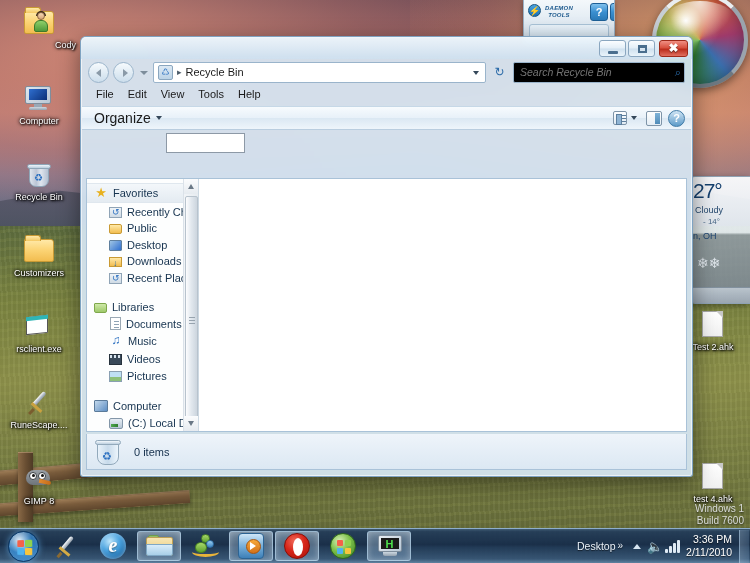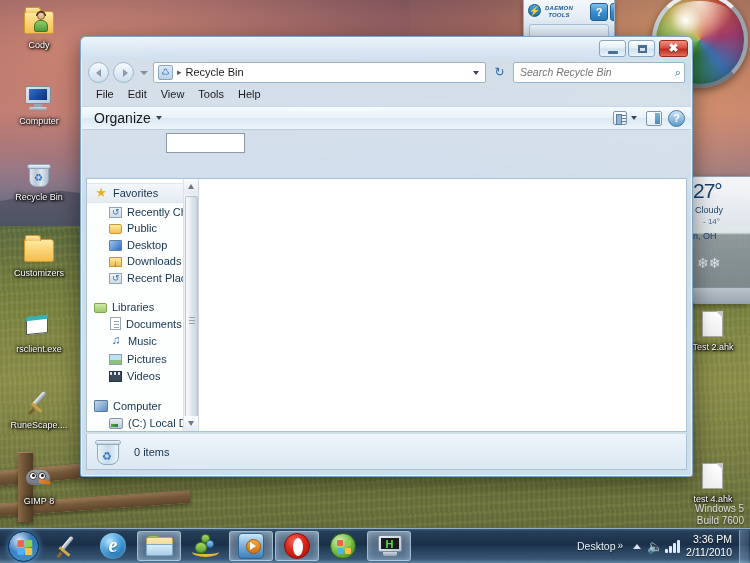--- a/index.html
+++ b/index.html
@@ -369,21 +369,21 @@
   #addr-drop::after {
     content: ""; position: absolute; left: 4px; top: 8px;
     border-style: solid; border-width: 4px 3.5px 0 3.5px;
     border-color: #35485a transparent transparent transparent;
   }
   #refresh-btn {
     width: 19px; height: 21px; flex: none; position: relative; cursor: pointer;
     color: #2a6aa8; font-size: 12px; text-align: center; line-height: 20px;
   }
   #searchbox {
-    width: 172px; height: 21px; flex: none; background: #ffffff;
+    width: 172px; height: 21px; flex: none; background: #000000;
     border: 1px solid #9ab4cb; border-radius: 2px;
     display: flex; align-items: center; padding: 0 3px 0 6px;
   }
   #search-input {
     flex: 1; border: none; outline: none; font-size: 10.5px;
     font-family: "Liberation Sans", sans-serif; font-style: italic; color: #6f7d8a;
     background: transparent; min-width: 0;
   }
   #search-icon { flex: none; color: #2a6aa8; font-size: 11px; }
 
@@ -794,21 +794,21 @@
 <div id="desktop">
 
   <div id="sky-glow"></div>
   <div id="sky-glow2"></div>
   <div id="hills"></div>
   <div id="field"></div>
   <div class="rail" id="rail1"></div>
   <div class="rail" id="rail2"></div>
   <div class="rail" id="post1"></div>
 
-  <div class="dicon" style="left:2px; top:6px;">
+  <div class="dicon" style="left:2px; top:6px;text-align:right;">
     <div class="glyph">
       <div class="ic-folder"></div>
       <div class="ic-person">
           <div class="hair"></div>
           <div class="head"></div>
           <div class="body"></div>
         </div>
     </div>
     <div class="lbl">Cody</div>
   </div>
@@ -886,21 +886,21 @@
 
 
   <div class="dicon" style="left:676px; top:460px;">
     <div class="glyph">
         <div class="ic-doc"></div>
       </div>
     <div class="lbl">test 4.ahk</div>
   </div>
 
   <div id="watermark">
-    <div>Windows 5</div>
+    <div>Windows 1</div>
     <div>Build 7600</div>
   </div>
 
   <div id="clock-gadget"></div>
 
   <div id="daemon-gadget">
     <div id="daemon-bolt">⚡</div>
     <div id="daemon-title">
       <div>DAEMON</div>
       <div>TOOLS</div>
@@ -1016,26 +1016,26 @@
           </div>
           <div class="nav-item">
             <span class="nav-ico ni-doc"></span>
             <span>Documents</span>
           </div>
           <div class="nav-item">
             <span class="nav-ico ni-music">♫</span>
             <span>Music</span>
           </div>
           <div class="nav-item">
+            <span class="nav-ico ni-vid"></span>
+            <span>Videos</span>
+          </div>
+          <div class="nav-item">
             <span class="nav-ico ni-pic"></span>
             <span>Pictures</span>
-          </div>
-          <div class="nav-item">
-            <span class="nav-ico ni-vid"></span>
-            <span>Videos</span>
           </div>
         </div>
 
         <div class="nav-group" style="margin-top:13px;">
           <div class="nav-head">
             <span class="nav-ico ni-computer"></span>
             <span>Computer</span>
           </div>
           <div class="nav-item">
             <span class="nav-ico ni-hdd"></span>

